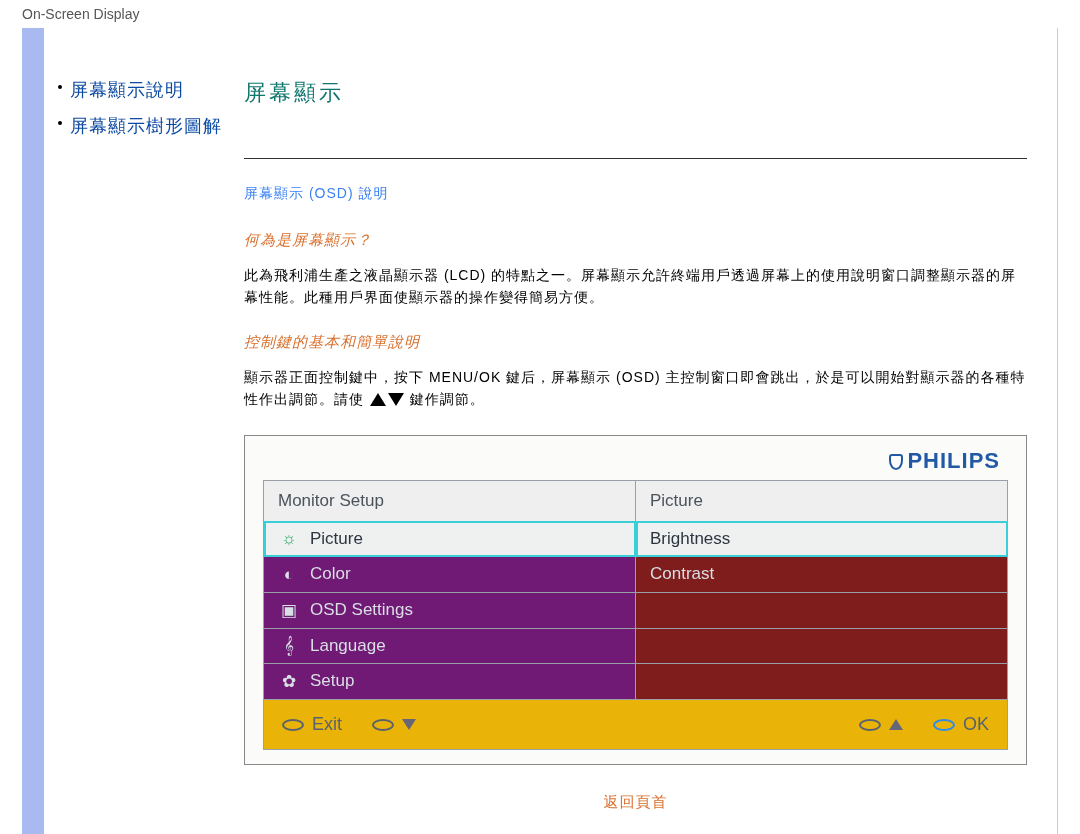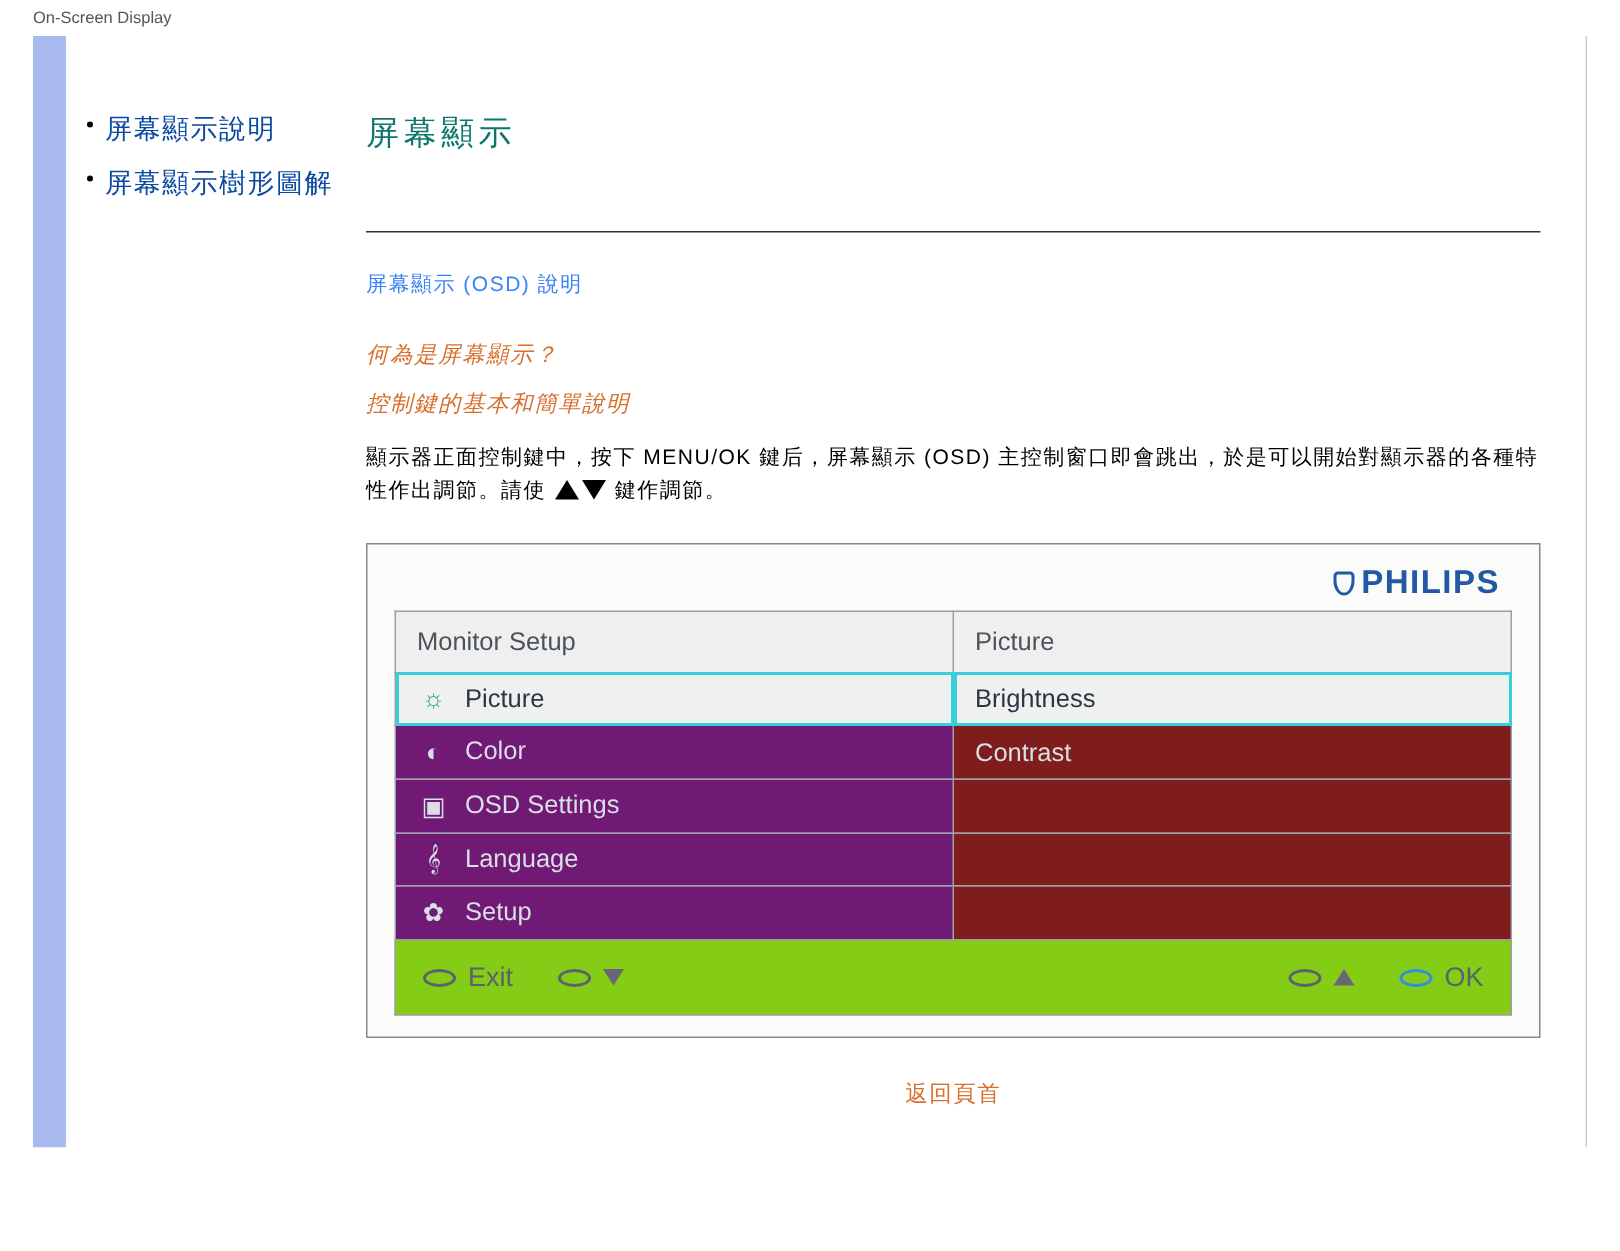--- a/index.html
+++ b/index.html
@@ -4,21 +4,21 @@
 <style>
   * { margin: 0; padding: 0; box-sizing: border-box; }
   body {
     font-family: "Microsoft JhengHei", Arial, sans-serif;
     background: #fff;
     font-size: 14px;
     color: #000;
     width: 1080px;
   }
   .header-text {
-    font-size: 11px;
+    font-size: 14px;
     color: #555;
     padding: 6px 0 6px 22px;
   }
   .page {
     display: flex;
     margin: 0 22px;
   }
   .blue-bar {
     width: 22px;
     background: #a8baf0;
@@ -144,21 +144,21 @@
     outline-offset: -2px;
   }
   .menu-table td .ic {
     display: inline-block; width: 22px; text-align: center;
     margin-right: 10px; vertical-align: middle;
   }
   .menu-table td.selected .ic { color: #3a6; }
   .menu-bottom {
     border: 1px solid #9aa0a7;
     border-top: none;
-    background: #84cc16;
+    background: #eab308;
     padding: 14px 18px;
     display: flex;
     color: #5a636d;
     font-size: 18px;
     gap: 30px;
   }
   .menu-bottom .bb { display: flex; align-items: center; gap: 8px; }
   .oval {
     width: 22px; height: 12px; border: 2px solid #5a636d;
     border-radius: 50%;
@@ -195,20 +195,21 @@
       <div class="dot"></div>
       <span class="label">屏幕顯示樹形圖解</span>
     </div>
   </div>
 
   <div class="main">
     <div class="title">屏幕顯示</div>
     <hr>
     <div class="sub-heading-blue">屏幕顯示 (OSD) 說明</div>
     <div class="sub-heading-orange">何為是屏幕顯示？</div>
+    <div class="para">此為飛利浦生產之液晶顯示器 (LCD) 的特點之一。屏幕顯示允許終端用戶透過屏幕上的使用說明窗口調整顯示器的屏幕性能。此種用戶界面使顯示器的操作變得簡易方便。</div>
     <div class="sub-heading-orange">控制鍵的基本和簡單說明</div>
     <div class="para">
       <span>顯示器正面控制鍵中，按下 MENU/OK 鍵后，屏幕顯示 (OSD) 主控制窗口即會跳出，於是可以開始對顯示器的各種特性作出調節。請使</span>
       <span class="triangle-up"></span><span class="triangle-down"></span>
       <span>鍵作調節。</span>
     </div>
 
     <div class="osd-box">
       <div class="philips-logo">
         <span class="shield"></span><span>PHILIPS</span>

